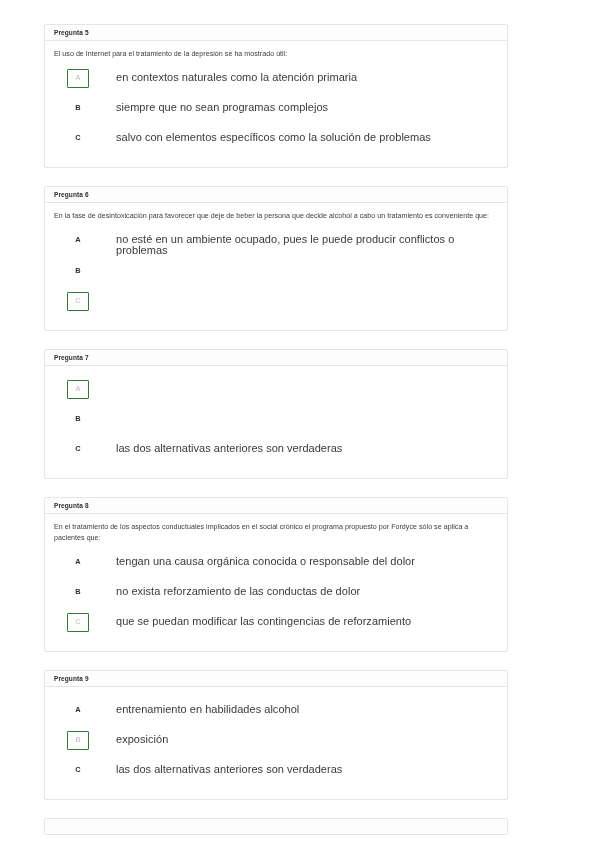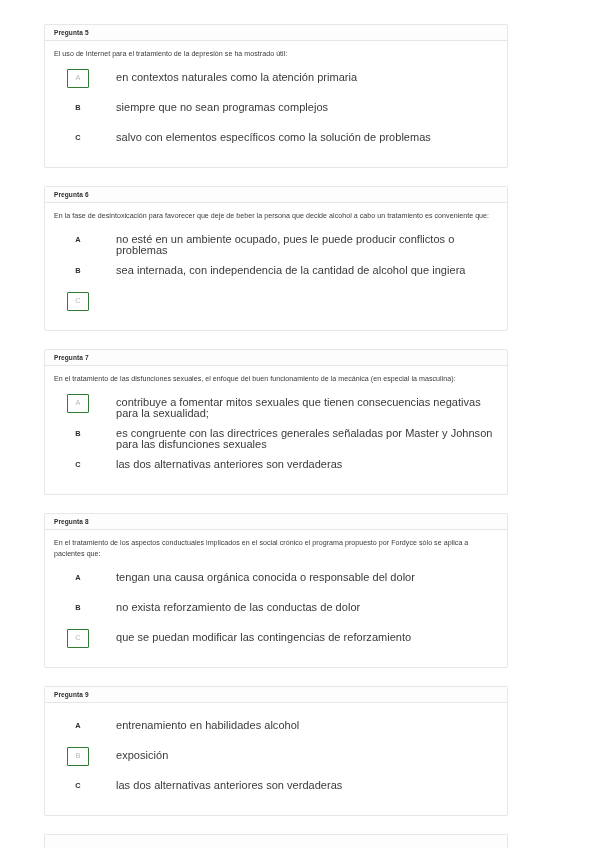--- a/index.html
+++ b/index.html
@@ -176,48 +176,44 @@
             <div class="option-row">
               <div class="option-letter-cell">
                 <span class="option-letter">A</span>
               </div>
               <div class="option-text-cell">no esté en un ambiente ocupado, pues le puede producir conflictos o problemas</div>
             </div>
             <div class="option-row">
               <div class="option-letter-cell">
                 <span class="option-letter">B</span>
               </div>
-              <div class="option-text-cell">sea internada, con independencia de la cantidad de alcohol que ingiera</div>
             </div>
             <div class="option-row">
               <div class="option-letter-cell">
                 <span class="option-letter selected">C</span>
               </div>
             </div>
           </div>
         </div>
       </div>
       <div class="q-card">
         <div class="q-card-header">
           <span class="q-card-header-label">Pregunta 7</span>
         </div>
         <div class="q-card-body">
-          <p class="q-stem">En el tratamiento de las disfunciones sexuales, el enfoque del buen funcionamiento de la mecánica (en especial la masculina):</p>
           <div class="options">
             <div class="option-row">
               <div class="option-letter-cell">
                 <span class="option-letter selected">A</span>
               </div>
-              <div class="option-text-cell">contribuye a fomentar mitos sexuales que tienen consecuencias negativas para la sexualidad;</div>
-            </div>
-            <div class="option-row">
-              <div class="option-letter-cell">
-                <span class="option-letter">B</span>
-              </div>
-              <div class="option-text-cell">es congruente con las directrices generales señaladas por Master y Johnson para las disfunciones sexuales</div>
+            </div>
+            <div class="option-row">
+              <div class="option-letter-cell">
+                <span class="option-letter">B</span>
+              </div>
             </div>
             <div class="option-row">
               <div class="option-letter-cell">
                 <span class="option-letter">C</span>
               </div>
               <div class="option-text-cell">las dos alternativas anteriores son verdaderas</div>
             </div>
           </div>
         </div>
       </div>

